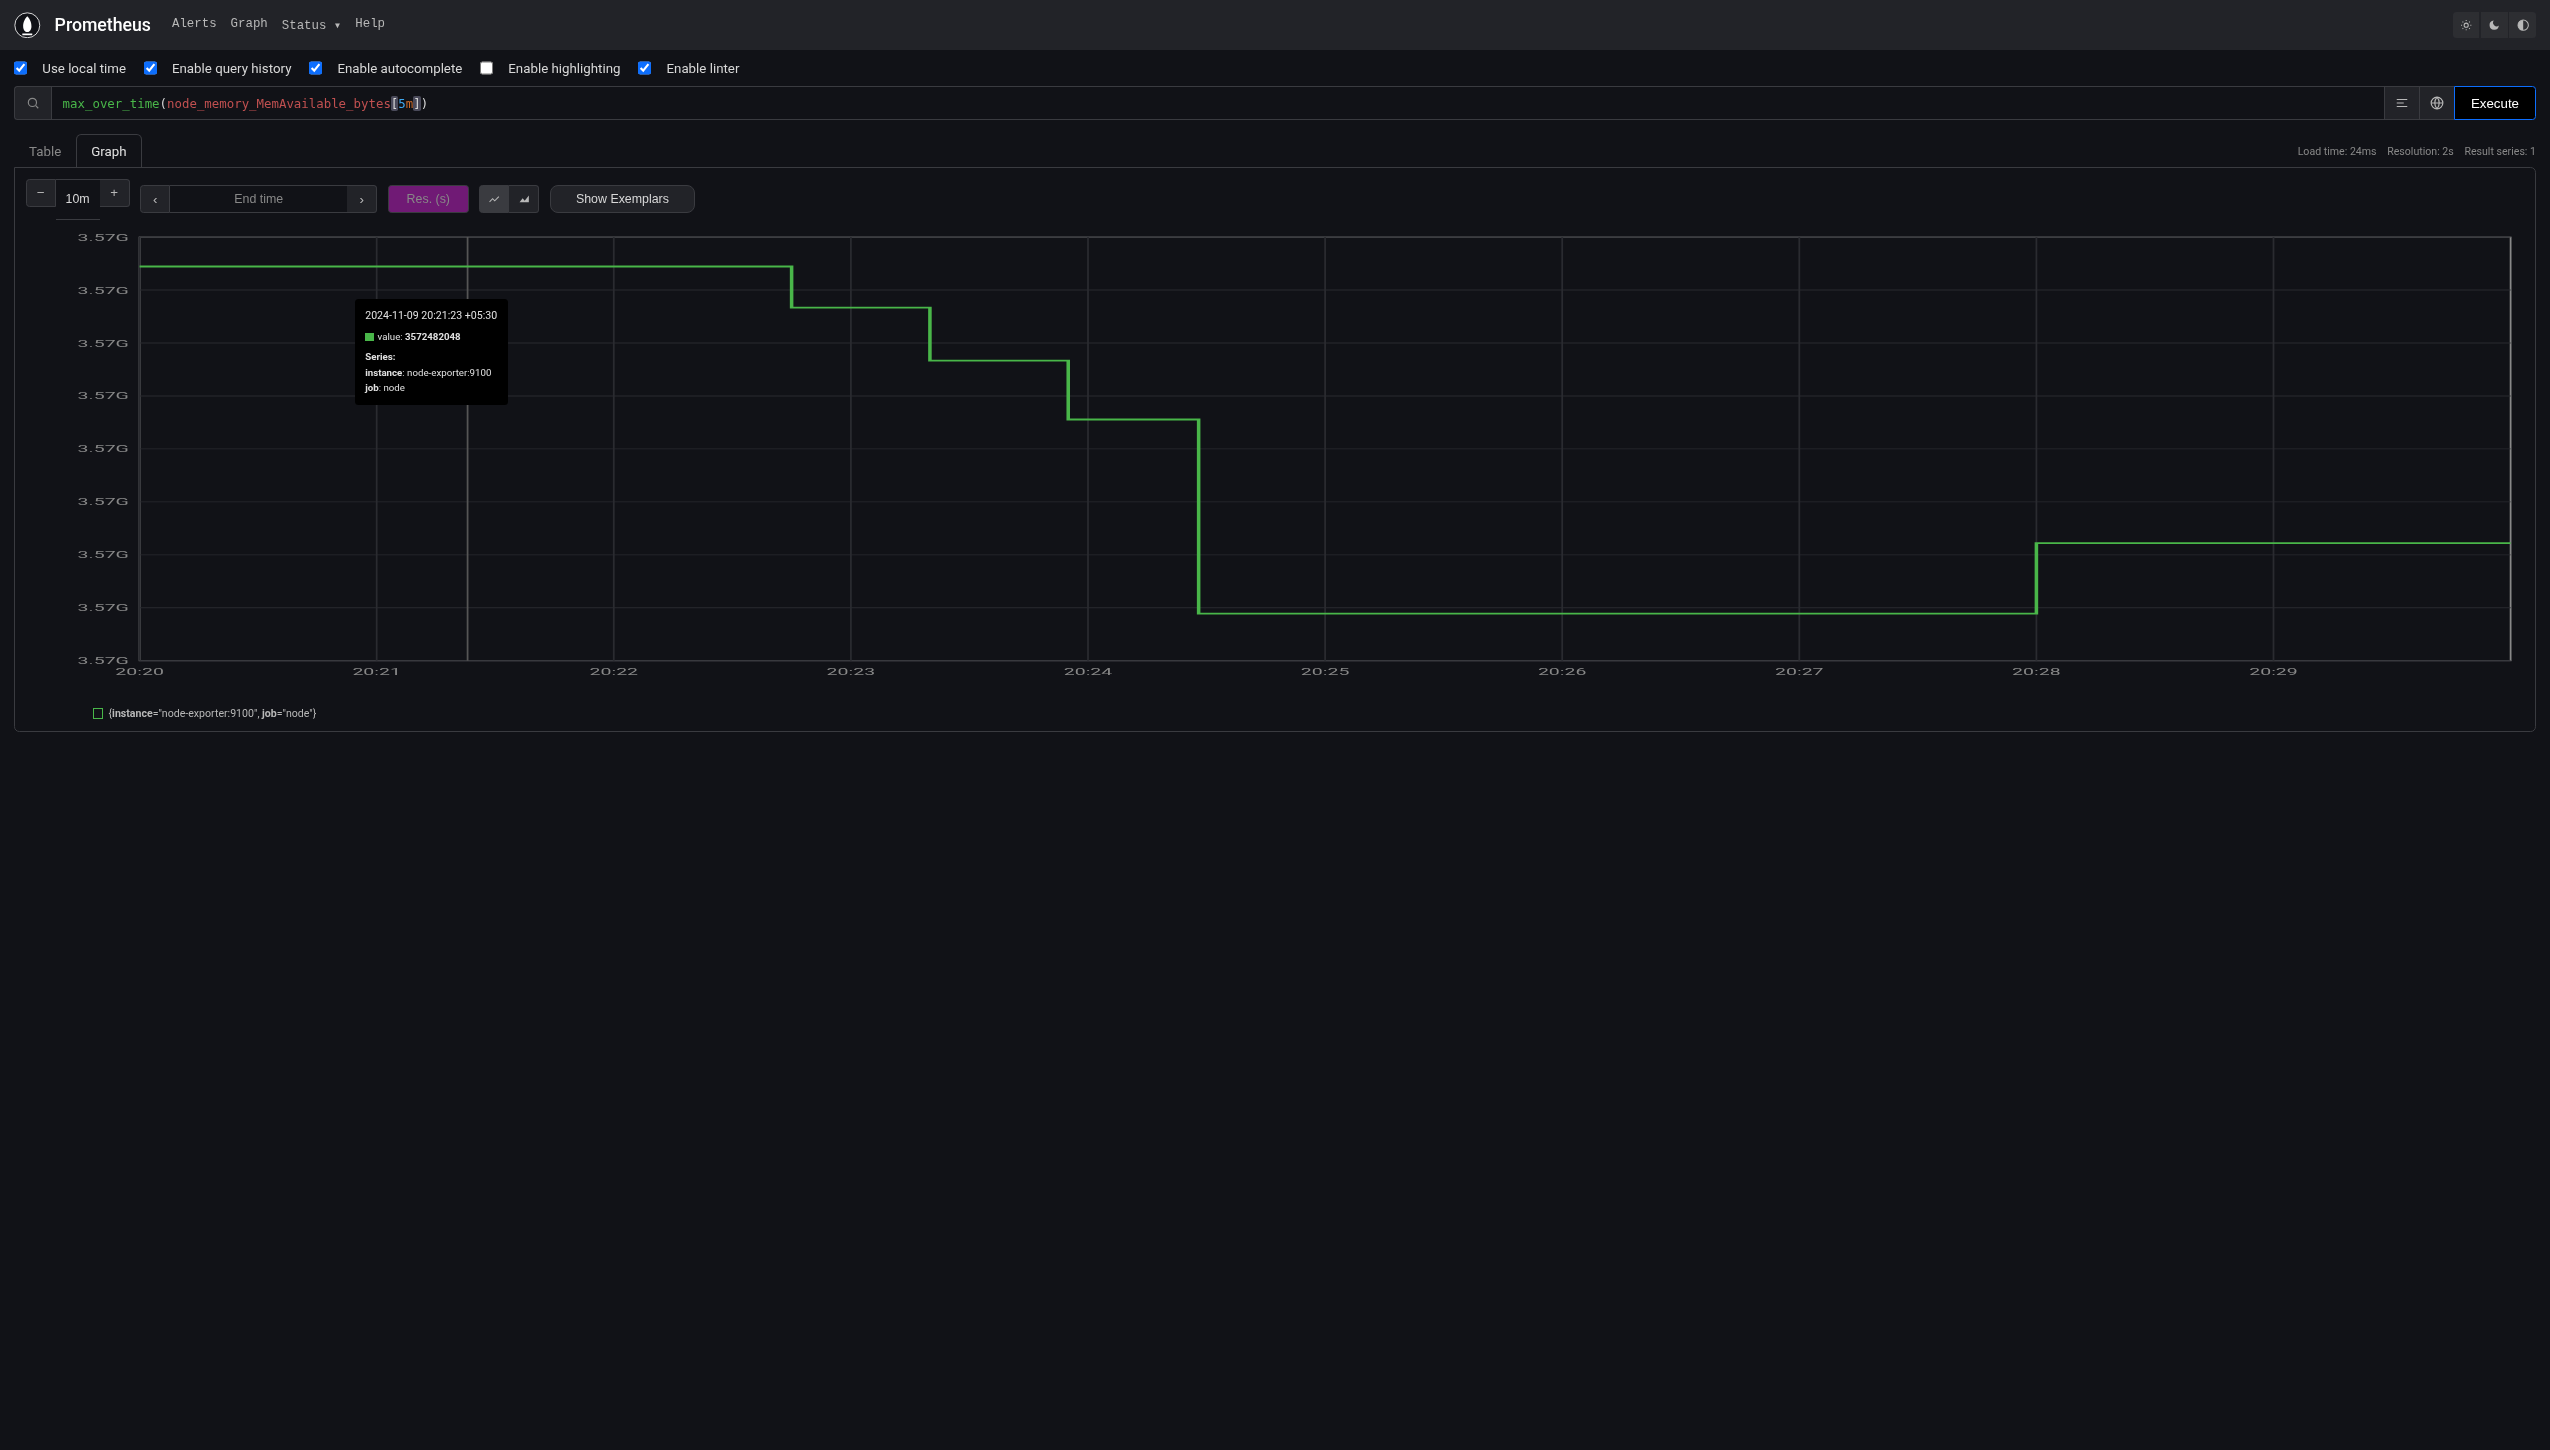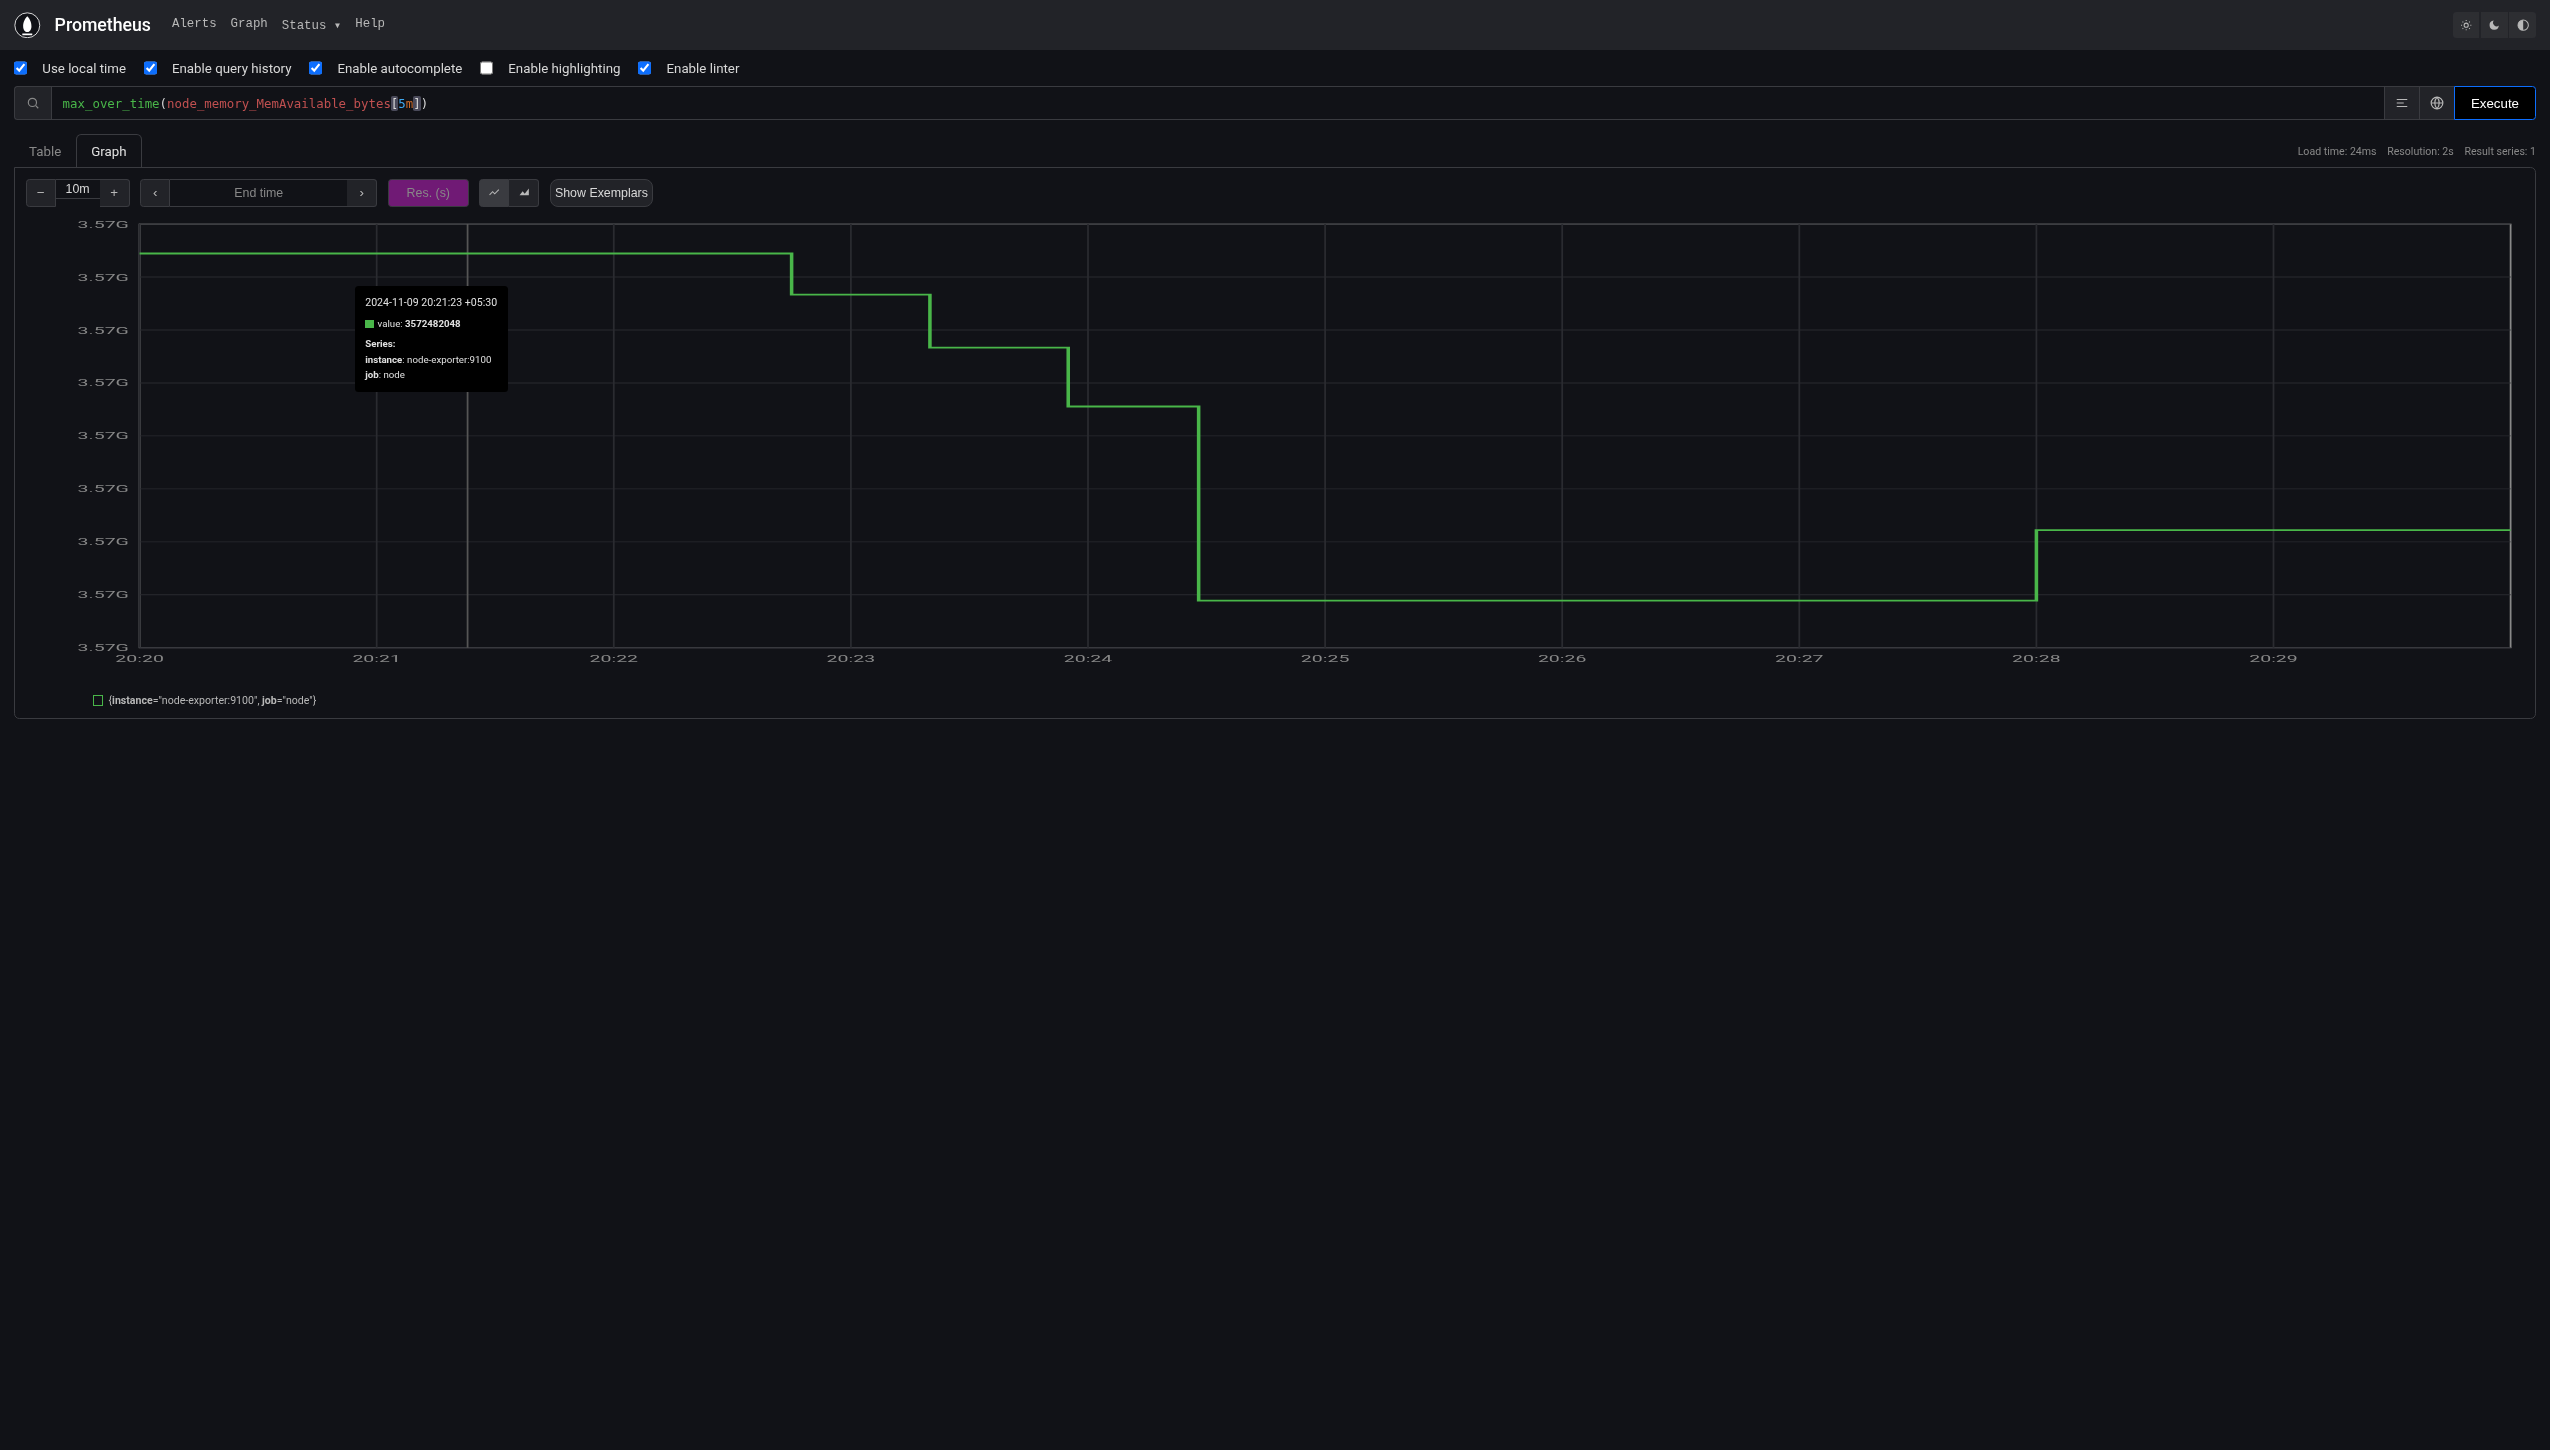--- a/index.html
+++ b/index.html
@@ -194,21 +194,21 @@
   cursor: pointer;
   display: flex;
   align-items: center;
   justify-content: center;
 }
 .btn-group .mini-btn:first-child { border-radius: 3.5px 0 0 3.5px; }
 .btn-group .mini-btn:last-child { border-radius: 0 3.5px 3.5px 0; }
 .btn-group .mini-btn:not(:first-child) { border-left: none; }
 .mini-input {
   width: 44px;
-  height: 20px;
+  height: 41px;
   background: #111217;
   border: 0.9px solid #3a3b40;
   border-left: none;
   border-right: none;
   text-align: center;
   color: #d8d8d8;
   font-size: 12.4px;
 }
 .end-time-input {
   width: 177px;
@@ -231,21 +231,21 @@
   text-align: center;
   color: #d8d8d8;
   font-size: 12.4px;
 }
 .res-input::placeholder { color: #888; }
 .chart-type-btn.active {
   background: #3a3b40;
 }
 .exemplars-btn {
   height: 28px;
-  padding: 0 4px;
+  padding: 0 25px;
   background: #222328;
   border: 0.9px solid #3a3b40;
   border-radius: 8px;
   color: #d8d8d8;
   cursor: pointer;
   font-size: 12.4px;
 }
 
 .chart-area {
   position: relative;

